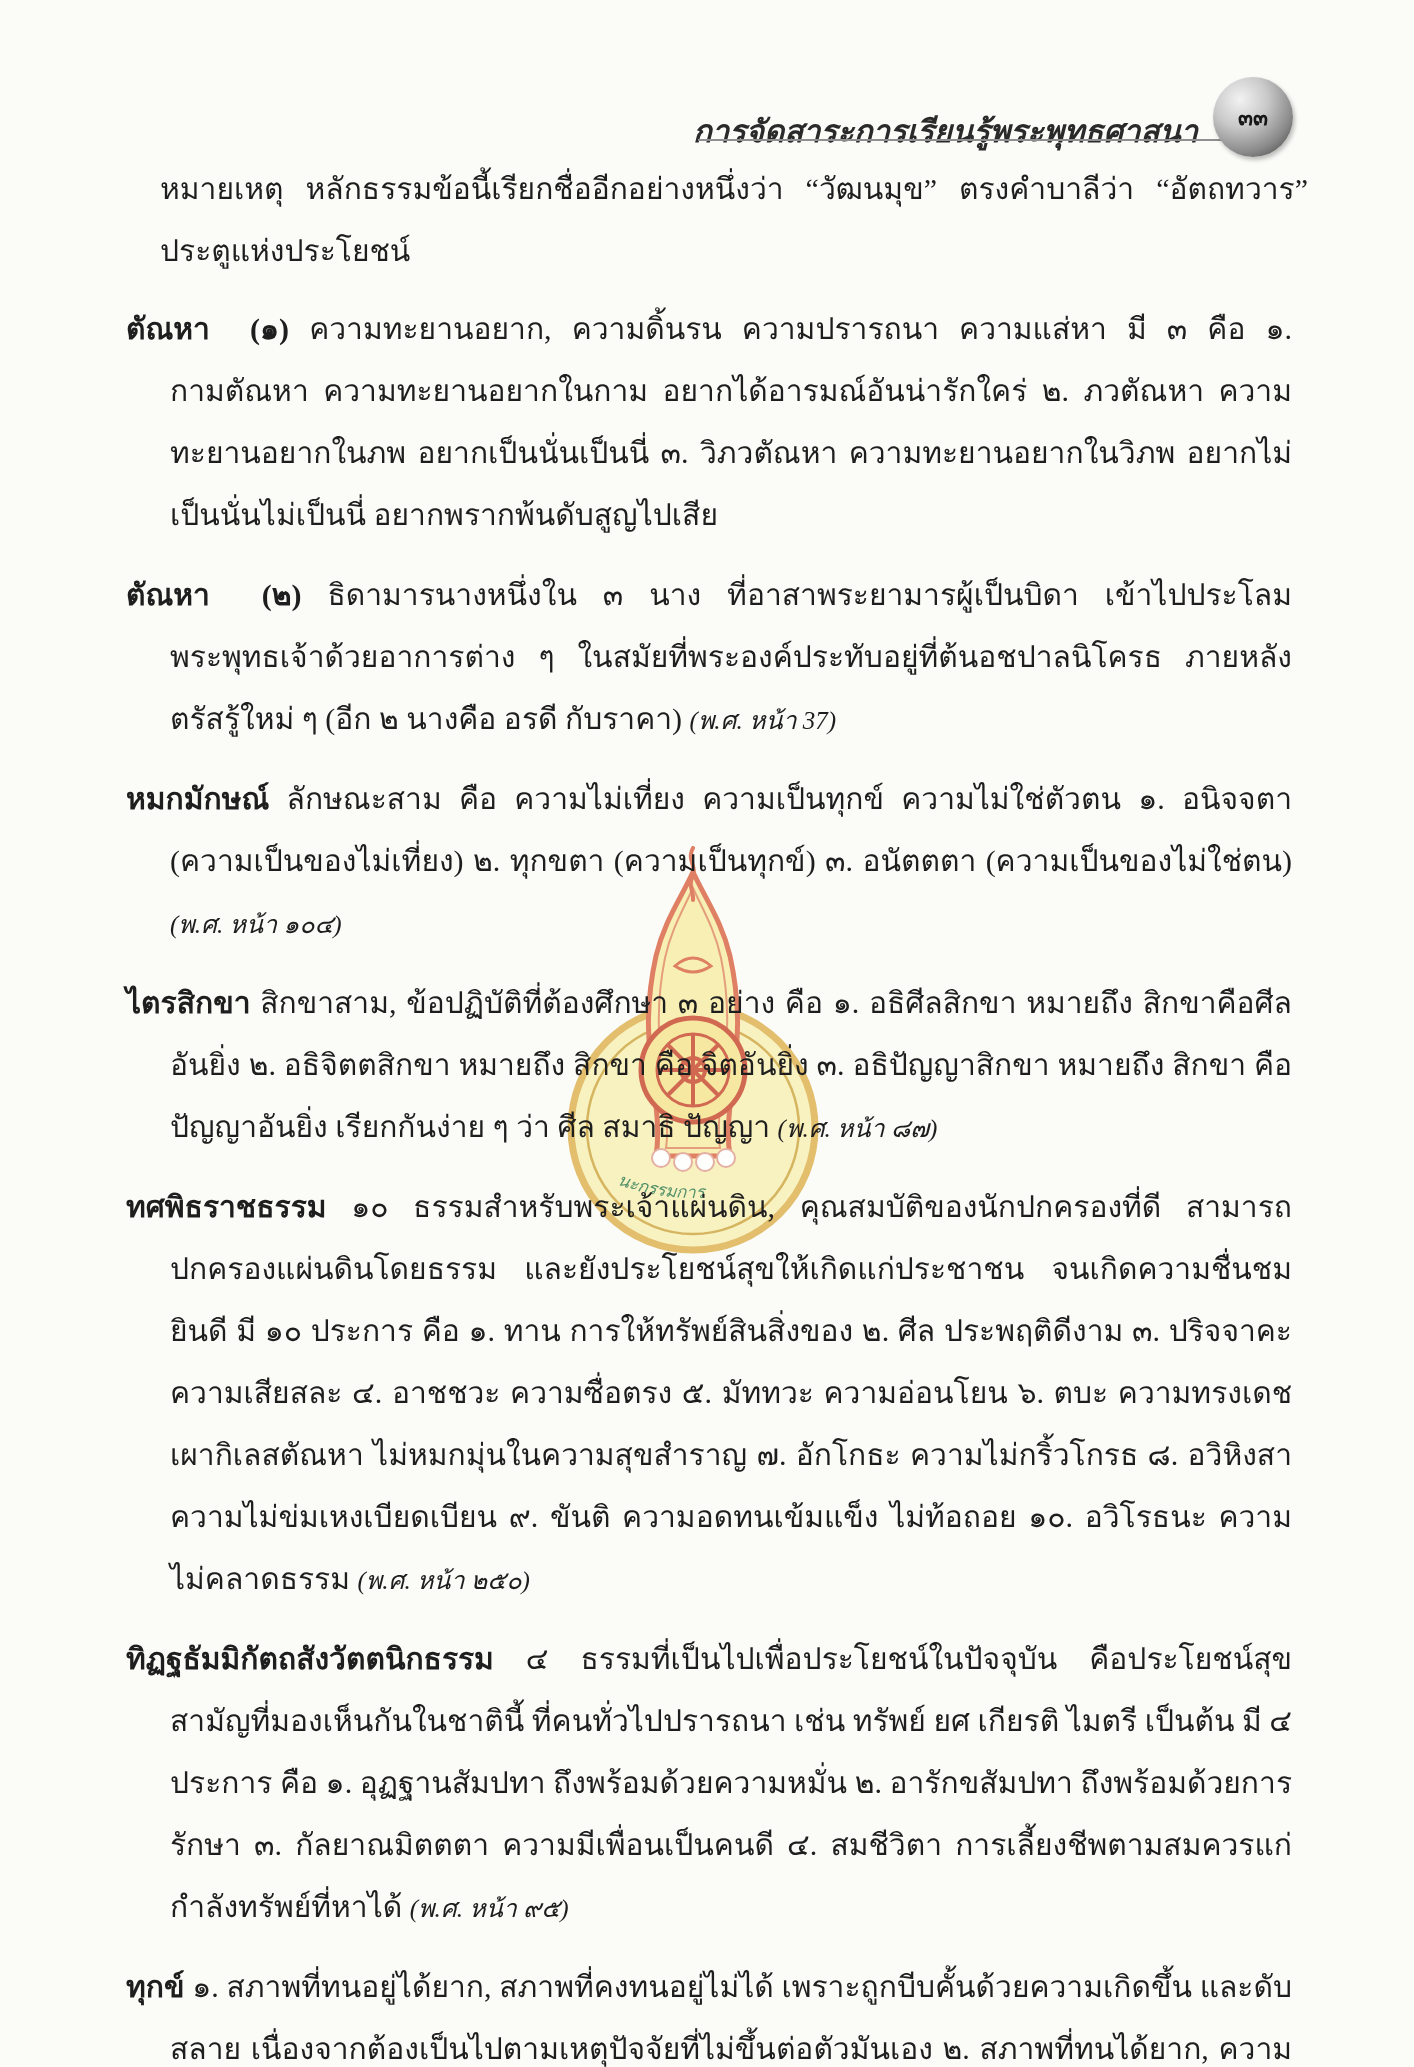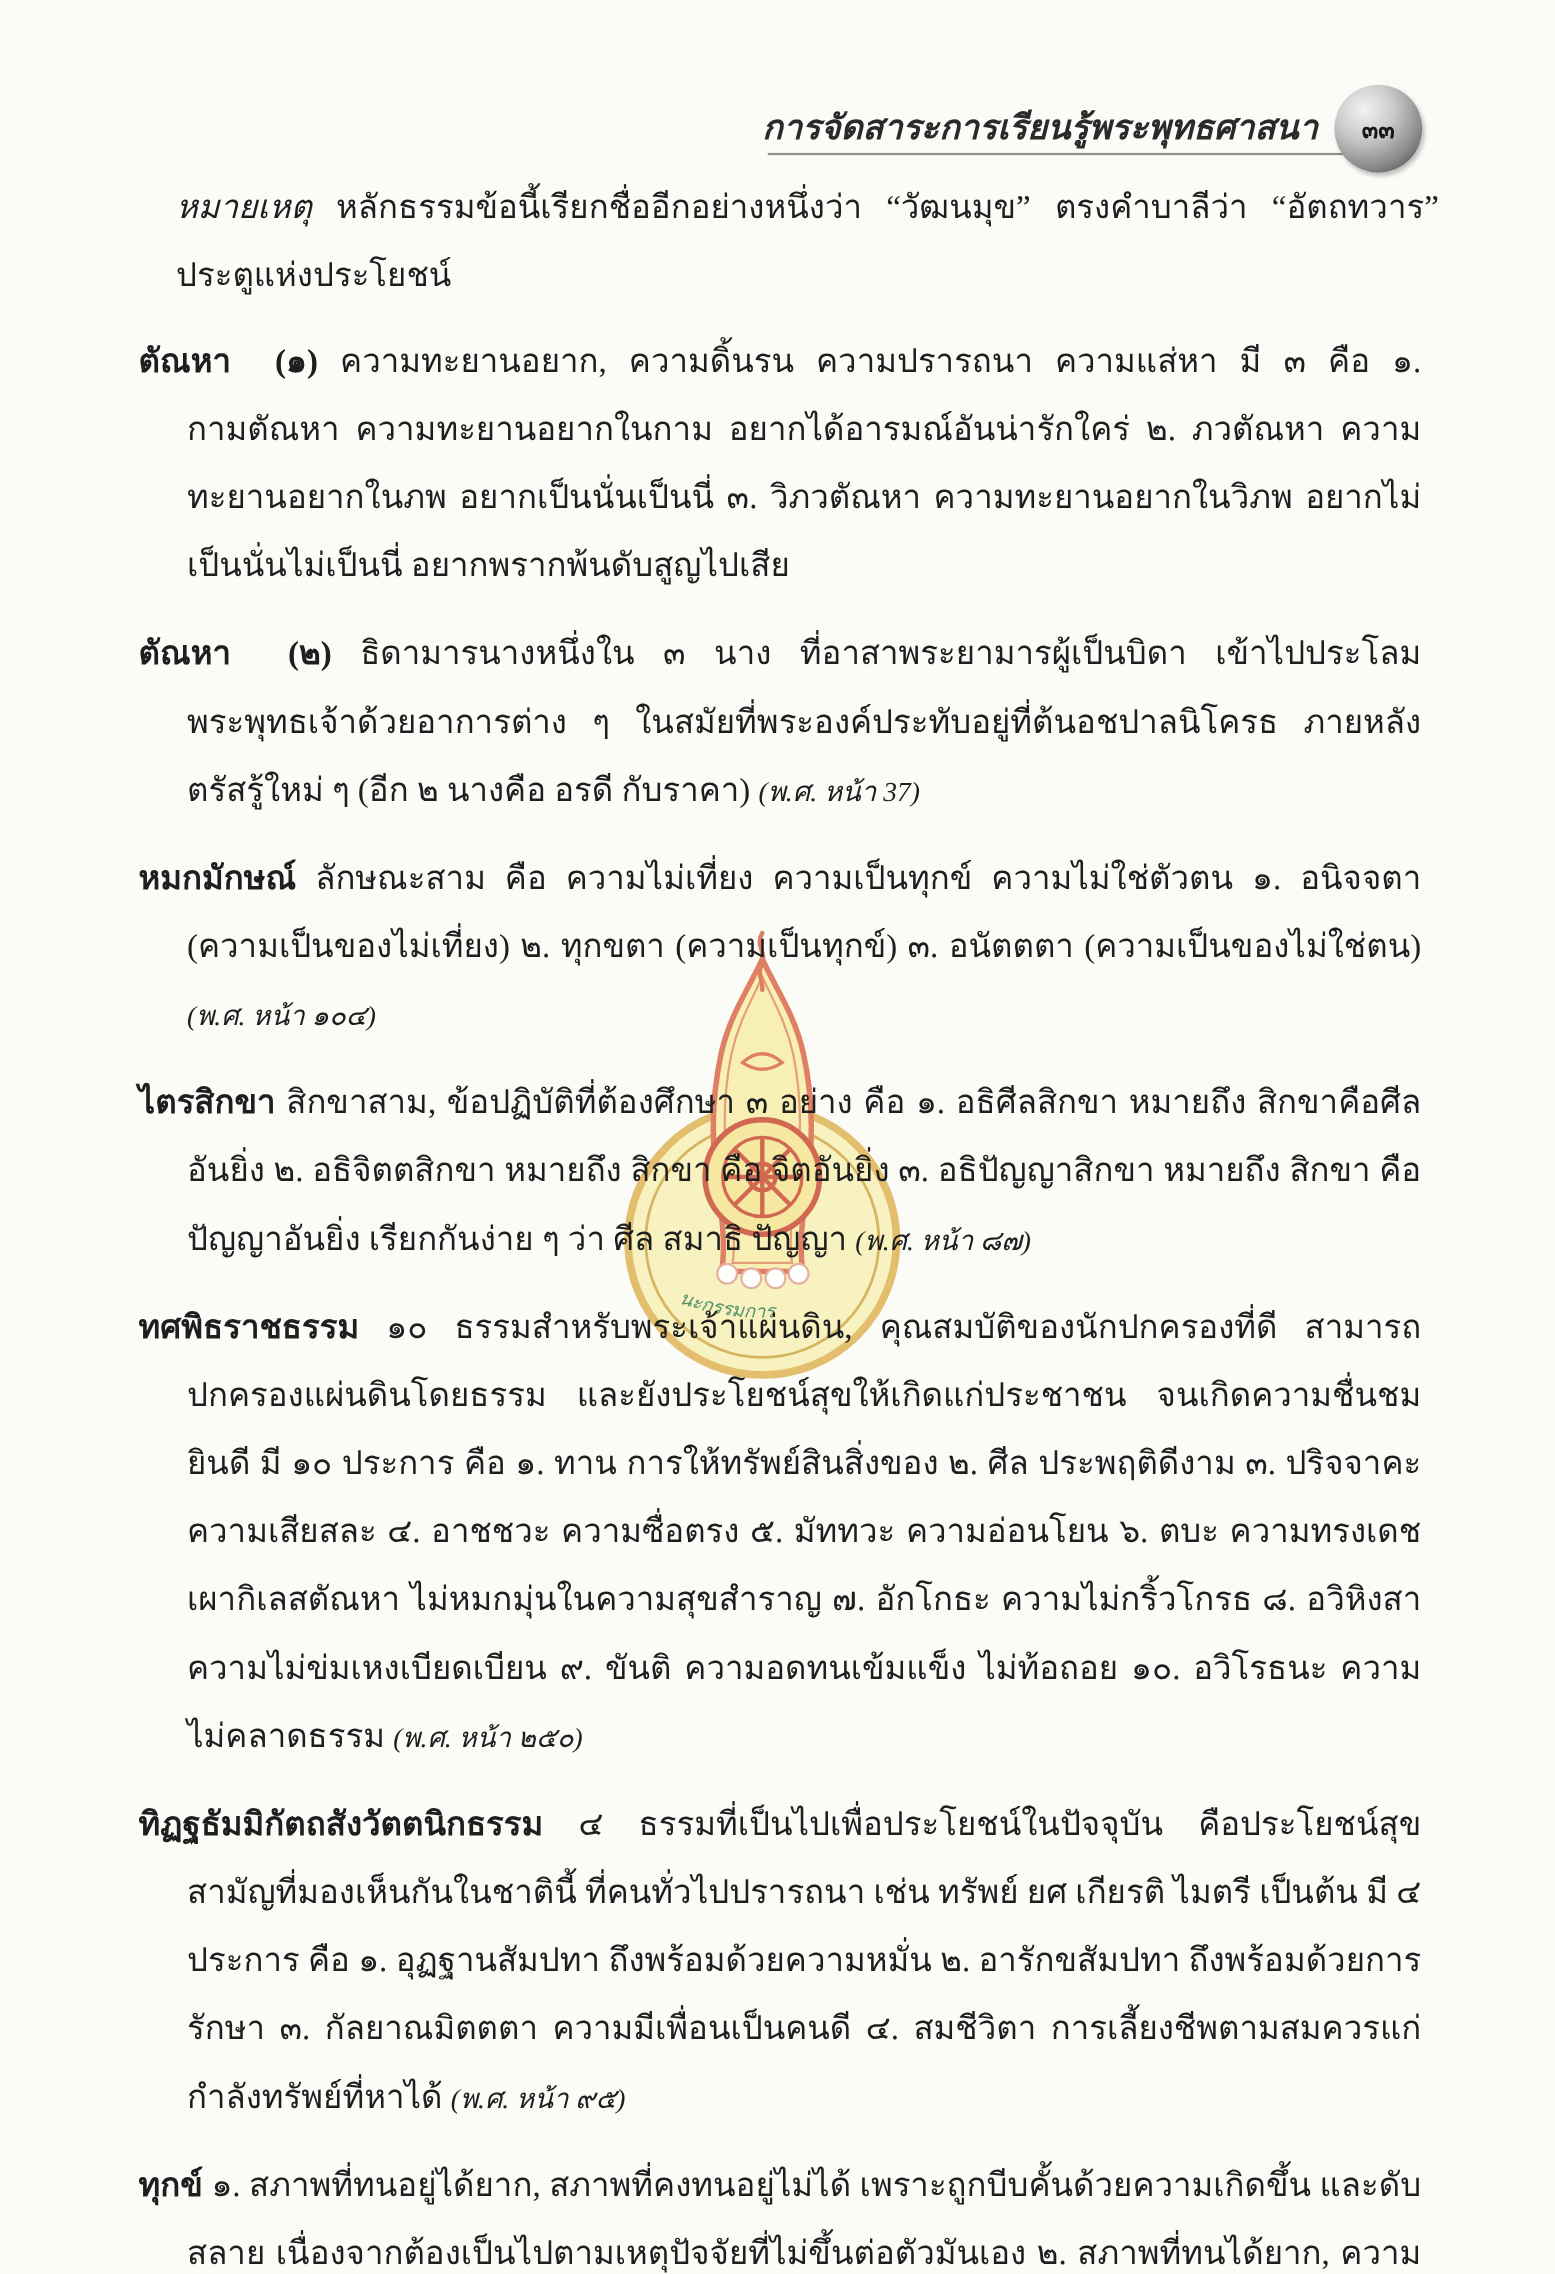--- a/index.html
+++ b/index.html
@@ -5,21 +5,21 @@
   html,body{margin:0;padding:0;}
   body{
     width:1414px;height:2067px;position:relative;
     background:#fbfbf8;
     font-family:"Liberation Serif","DejaVu Serif",serif;
     color:#1e1e1e;
     overflow:hidden;
   }
   
   .hdr-title{
-    position:absolute;top:90px;right:216px;
+    position:absolute;top:106px;right:216px;
     font-size:31px;font-weight:bold;font-style:italic;
     color:#2a2a2a;white-space:nowrap;
   }
   .hdr-rule{
     position:absolute;top:139px;left:698px;width:548px;height:2px;
     background:#8f8f8f;
   }
   .page-ball{
     position:absolute;top:77px;left:1213px;width:80px;height:80px;
     border-radius:50%;
@@ -32,21 +32,21 @@
   .watermark{
     position:absolute;left:542px;top:846px;width:302px;height:412px;
     opacity:.82;z-index:0;pointer-events:none;
   }
   
   .content{
     position:absolute;top:158px;left:110px;width:1198px;z-index:1;
     font-size:30px;line-height:62px;text-align:justify;
   }
   .note{margin:0 0 0 50px;}
-  .note-label{font-style:italic;}
+  .note-label{}
   .entry{margin:16px;padding-left:44px;text-indent:-44px;}
   .term{font-weight:bold;}
   .num{font-weight:bold;}
   .ref{font-style:italic;font-size:25px;}
 </style>
 </head>
 <body>
 
 <div class="hdr-title">การจัดสาระการเรียนรู้พระพุทธศาสนา</div>
 <div class="hdr-rule"></div>

